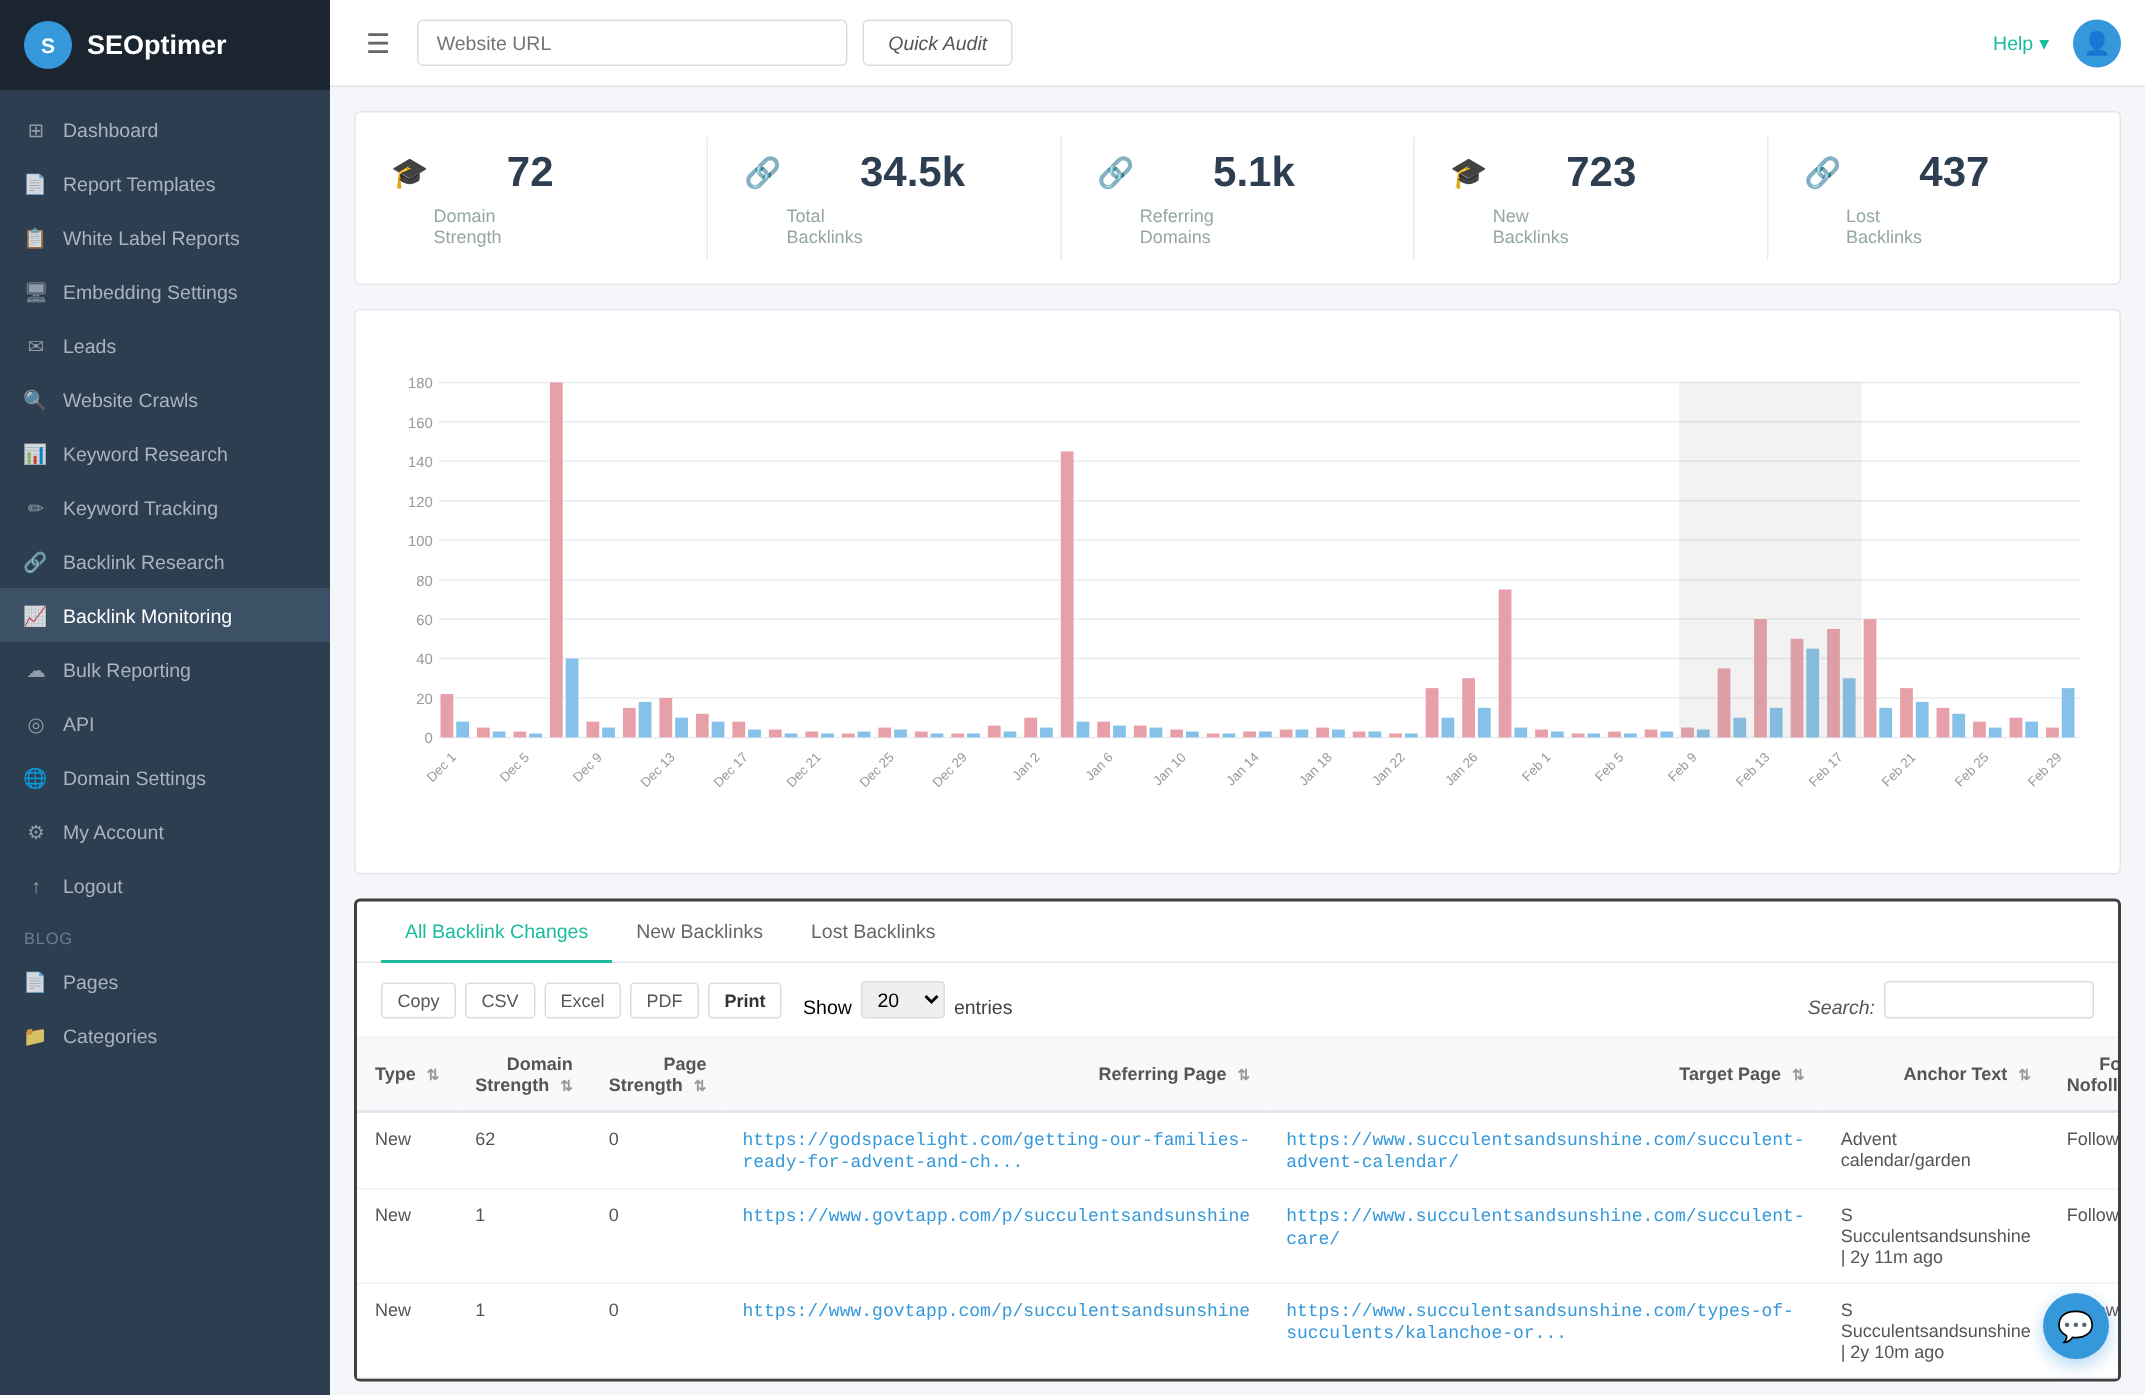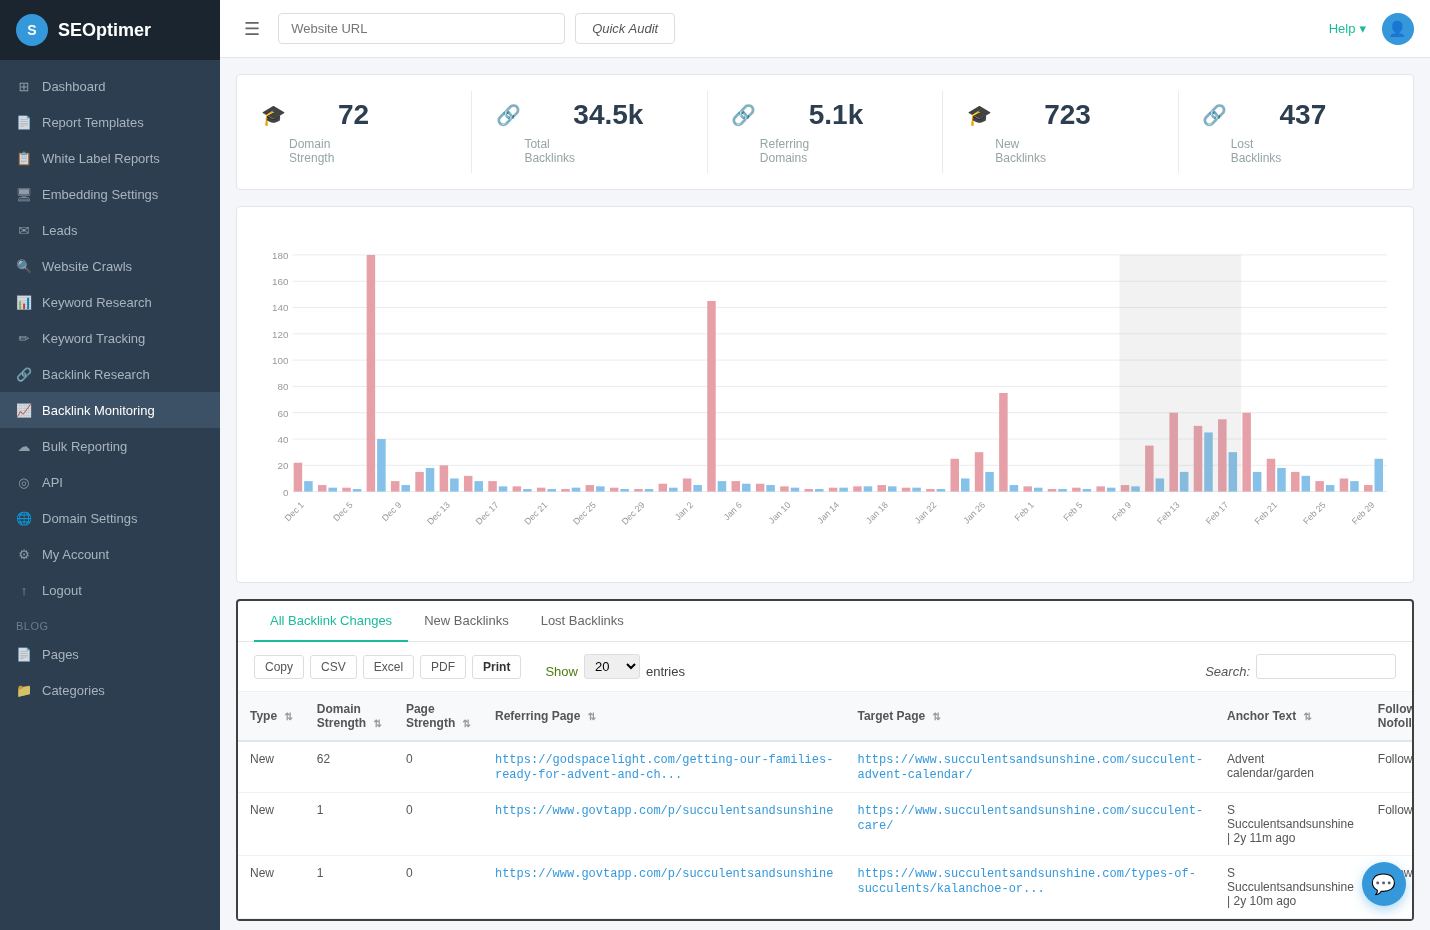--- a/index.html
+++ b/index.html
@@ -222,21 +222,21 @@
     .ctrl-btn {
       border: 1px solid #ddd;
       background: #fff;
       padding: 4px 10px;
       border-radius: 3px;
       font-size: 12px;
       cursor: pointer;
       color: #555;
     }
     .ctrl-btn.print { color: #333; font-weight: bold; }
-    .show-label { font-size: 13px; color: #4d7c0f; margin-left: 18px; }
+    .show-label { font-size: 13px; color: #000000; margin-left: 8px; }
     .entries-select {
       border: 1px solid #ddd;
       padding: 3px 6px;
       border-radius: 3px;
       font-size: 13px;
     }
     .entries-label { font-size: 13px; color: #404040; }
     .search-label { margin-left: auto; font-size: 13px; color: #555; font-style: italic; }
     .search-input {
       border: 1px solid #ddd;
@@ -244,21 +244,21 @@
       border-radius: 3px;
       font-size: 13px;
       width: 140px;
     }
 
     
     .data-table { width: 100%; border-collapse: collapse; }
     .data-table th {
       background: #f8f9fa;
       padding: 10px 12px;
-      text-align: left;
+      text-align: right;
       font-size: 12px;
       font-weight: 600;
       color: #555;
       border-bottom: 2px solid #e2e5e9;
       white-space: nowrap;
     }
     .data-table th .sort-icon { color: #999; margin-left: 4px; font-size: 10px; }
     .data-table td {
       padding: 10px 12px;
       border-bottom: 1px solid #f0f0f0;

